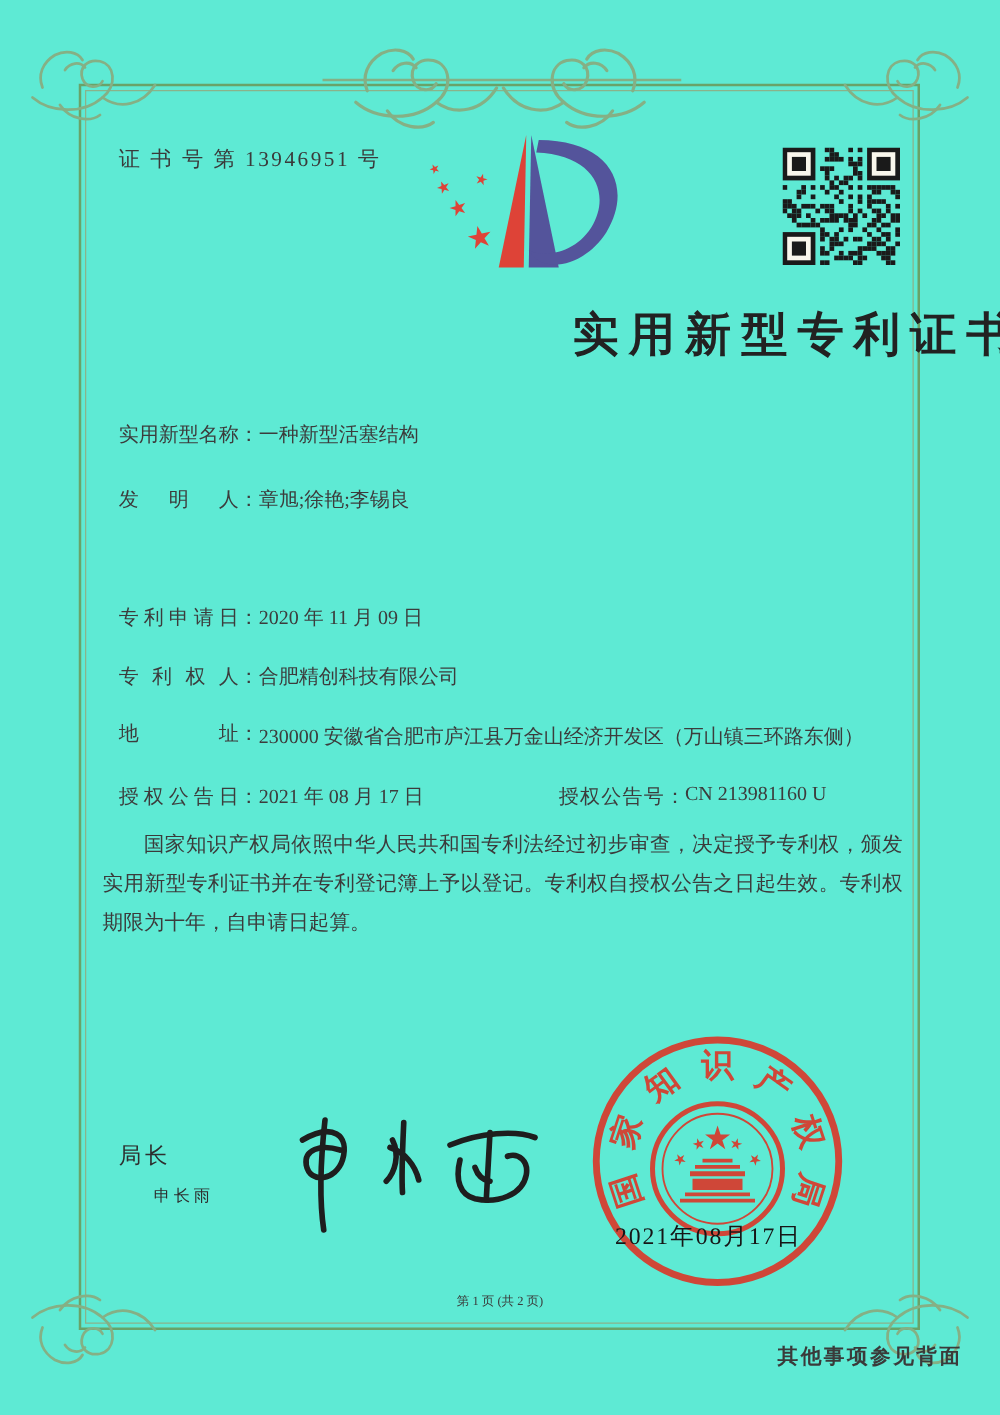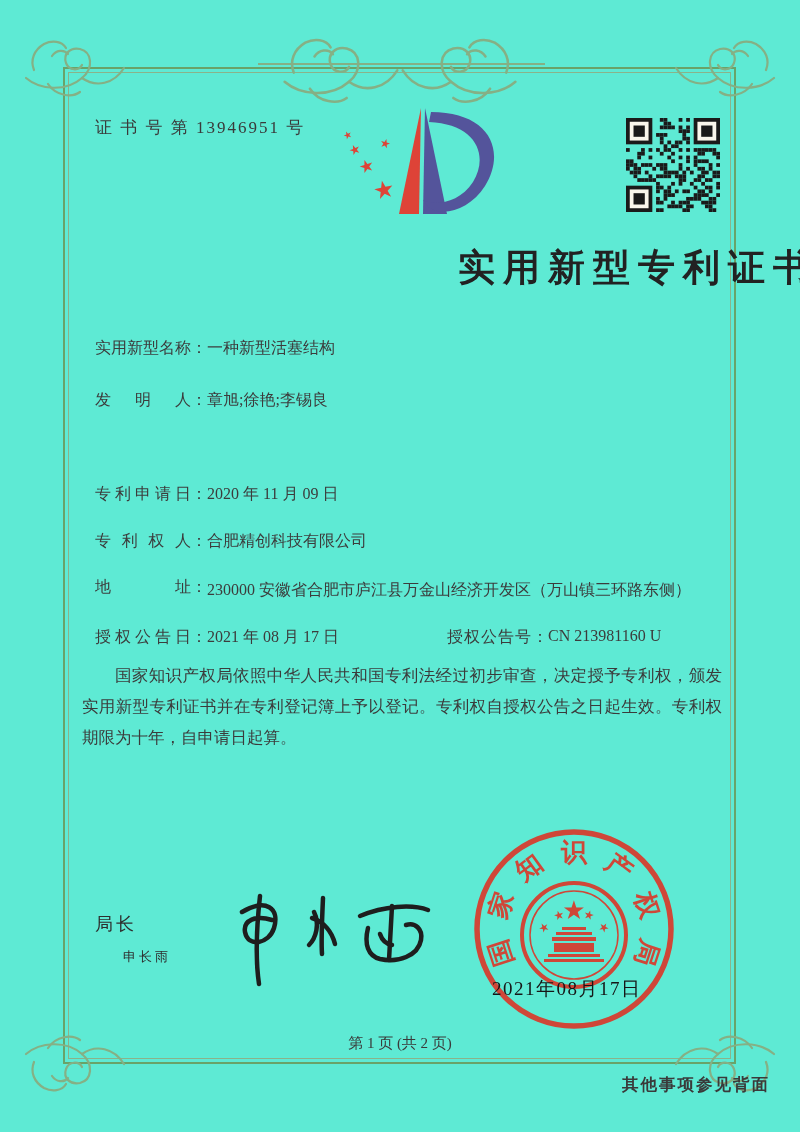--- a/index.html
+++ b/index.html
@@ -32,21 +32,21 @@
   .fval.wrap{white-space:normal;width:515px;line-height:1.6;}
   .fval.w1{width:178px;}
   .flabel2{display:inline-block;margin-left:62px;vertical-align:top;letter-spacing:1px;text-align:right;}
   .paras{position:absolute;left:82px;top:660px;width:640px;font-size:16.5px;line-height:31px;color:#3b3b3b;text-align:justify;}
   .paras p{margin:0;text-indent:2em;}
   .sig-title{position:absolute;left:95px;top:912px;font-size:18px;color:#2e2e2e;letter-spacing:3px;}
   .sig-name{position:absolute;left:95px;top:948px;font-size:13px;color:#2e2e2e;letter-spacing:3px;margin-left:28px;}
   .sig-svg{position:absolute;left:222px;top:882px;width:215px;height:110px;}
   .seal{position:absolute;left:468px;top:823px;width:212px;height:212px;opacity:.92;}
   .seal-date{position:absolute;left:492px;top:976px;font-size:19px;color:#161616;letter-spacing:1.5px;white-space:pre;}
-  .page-info{position:absolute;left:0;top:1034px;width:100%;text-align:center;font-size:15px;color:#3a3a3a;white-space:pre;}
+  .page-info{position:absolute;left:0;top:1034px;width:100%;text-align:center;font-size:10px;color:#3a3a3a;white-space:pre;}
   .back-note{position:absolute;left:0;top:1074px;width:770px;text-align:right;font-size:16.5px;color:#3a3a3a;letter-spacing:2px;font-weight:bold;}
   .orn{position:absolute;pointer-events:none;}
 </style>
 </head>
 <body>
 
 <div class="page">
 
   <div class="frame"></div>
 

